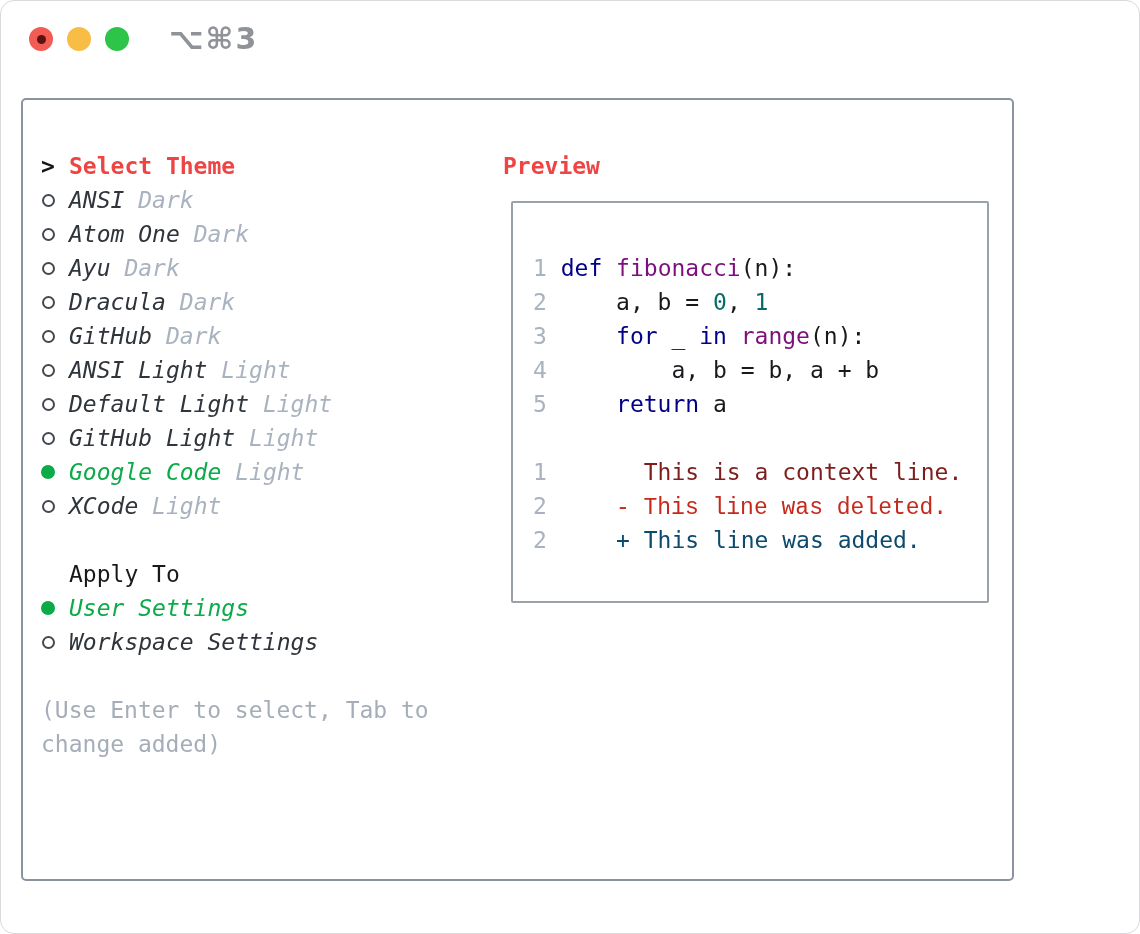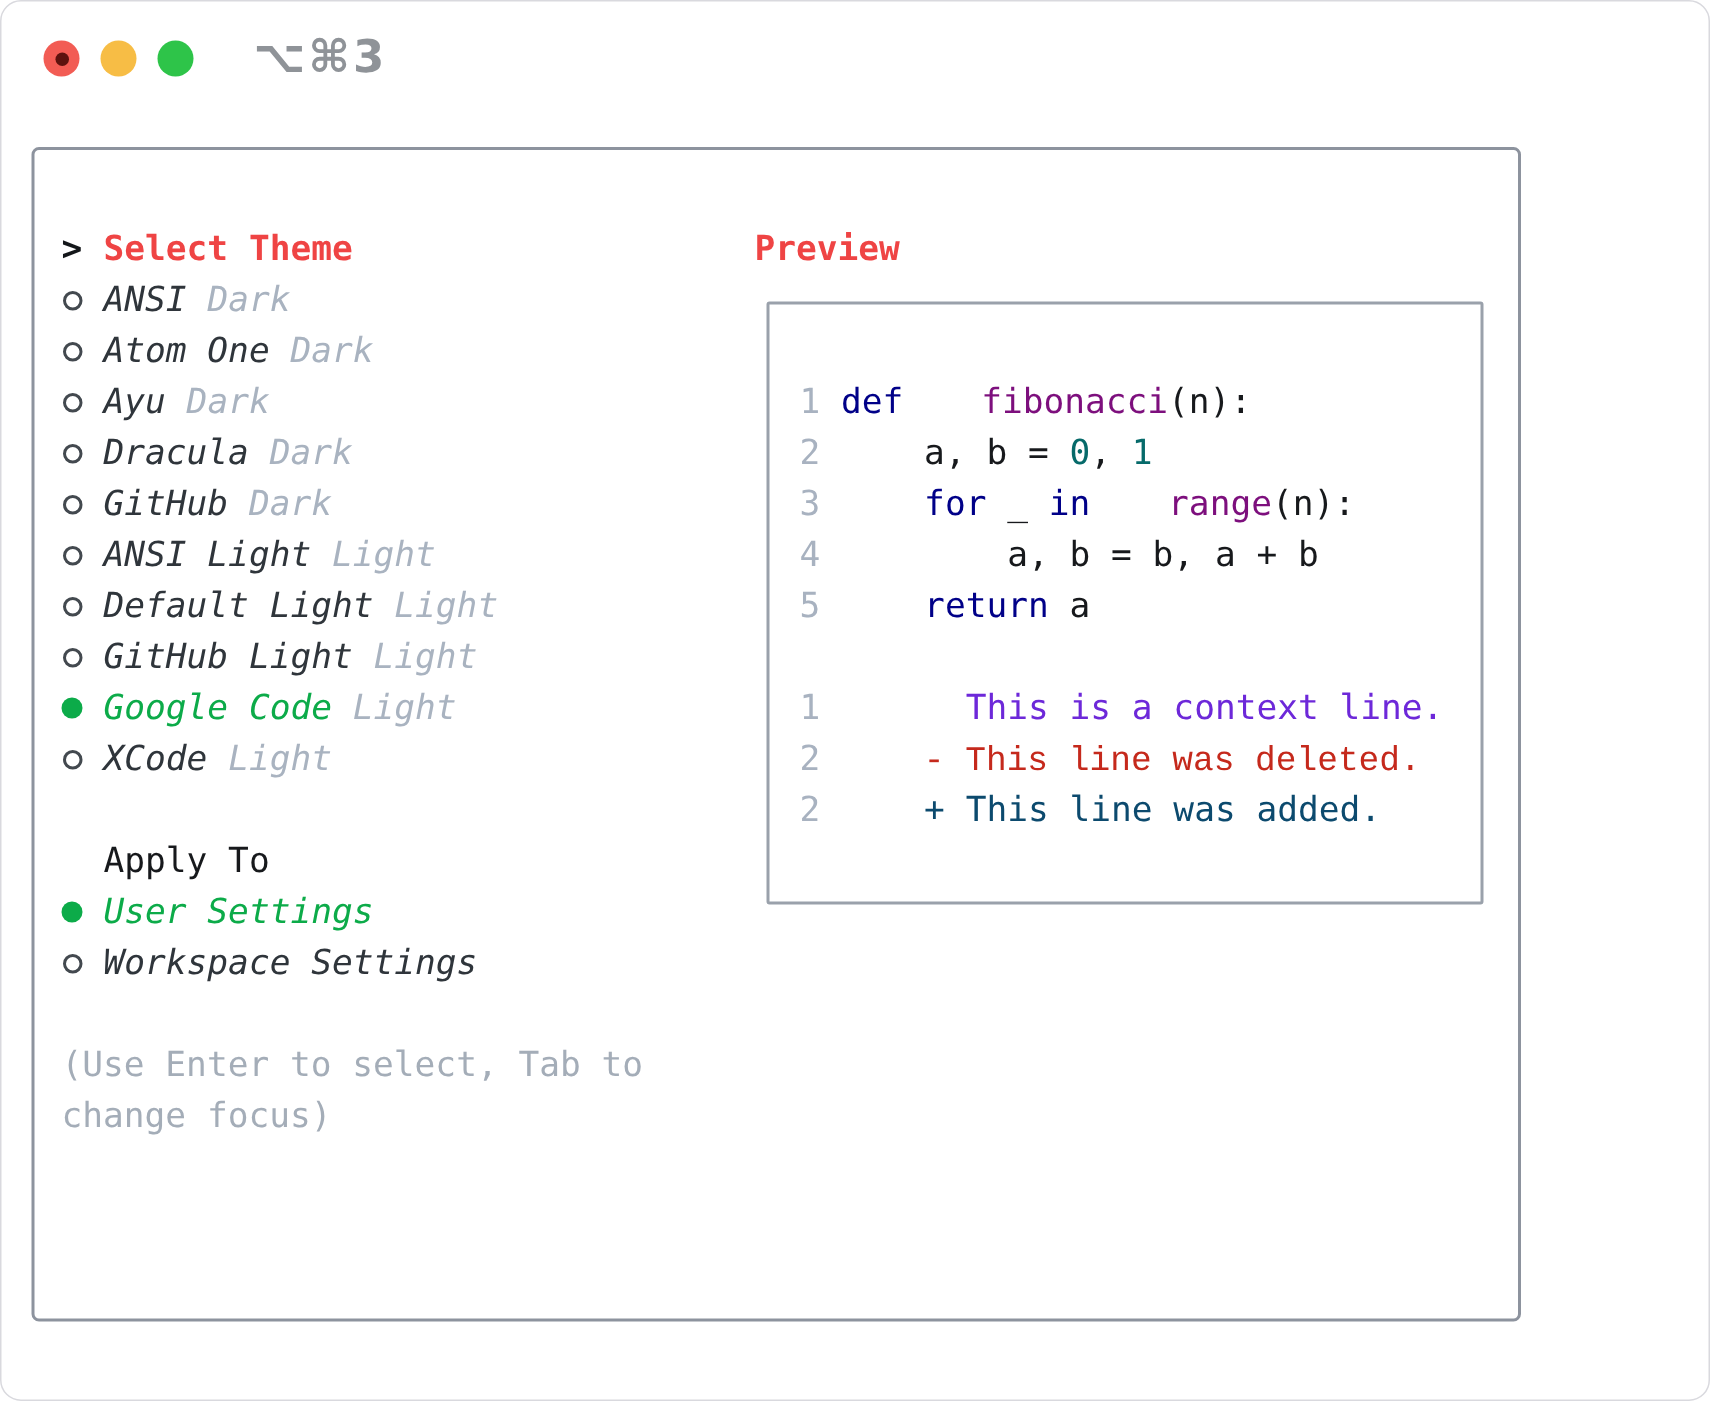--- a/index.html
+++ b/index.html
@@ -45,24 +45,24 @@
   
   .right-col{flex:1;}
   .preview-box{
     margin-left:8px;margin-top:18px;width:478px;height:402px;box-sizing:border-box;
     border:2px solid #9aa1ab;border-radius:2px;background:#fff;
     padding:48px 0 0 20px;overflow:hidden;
   }
   .code-line{height:34px;line-height:34px;white-space:pre;font-size:23px;}
   .tok-ln{display:inline-block;width:2ch;color:#a8b2c0;}
   .tok-kw{color:#000088;}
-  .tok-fn{color:#7d0f7d;margin-left:38px;}
+  .tok-fn{color:#7d0f7d;}
   .tok-num{color:#066a6a;}
   .tok-pl{color:#17191c;}
-  .tok-ctx{color:#6d28d9;text-align:center;}
+  .tok-ctx{color:#7f1d1d;text-align:center;}
   .tok-del{color:#c5291c;font-family:Liberation Mono, monospace;}
   .tok-add{color:#0c4a6e;}
 </style>
 </head>
 <body>
 
 <div class="window">
 
   <div class="titlebar">
     <div class="lights">
@@ -101,21 +101,21 @@
       <div class="row">
         <span class="marker"></span>
         <span class="h-plain">Apply To</span>
       </div>
 
       <div>
           <div class="row"><span class="marker"><span class="dot on"></span></span><span class="label sel"><span class="tname">User Settings</span></span></div>
           <div class="row"><span class="marker"><span class="dot"></span></span><span class="label"><span class="tname">Workspace Settings</span></span></div>
         </div>
 
-      <div class="help">(Use Enter to select, Tab to change focus)</div>
+      <div class="help">(Use Enter to select, Tab to change added)</div>
     </div>
 
     <div class="right-col">
       <div class="row">
         <span class="h-bold">Preview</span>
       </div>
       <div class="preview-box">
           <div class="code-line"><span class="tok-ln">1</span><span class="tok-kw">def</span><span class="tok-pl"> </span><span class="tok-fn">fibonacci</span><span class="tok-pl">(n):</span></div>
           <div class="code-line"><span class="tok-ln">2</span><span class="tok-pl">    a, b = </span><span class="tok-num">0</span><span class="tok-pl">, </span><span class="tok-num">1</span></div>
           <div class="code-line"><span class="tok-ln">3</span><span class="tok-pl">    </span><span class="tok-kw">for</span><span class="tok-pl"> _ </span><span class="tok-kw">in</span><span class="tok-pl"> </span><span class="tok-fn">range</span><span class="tok-pl">(n):</span></div>

